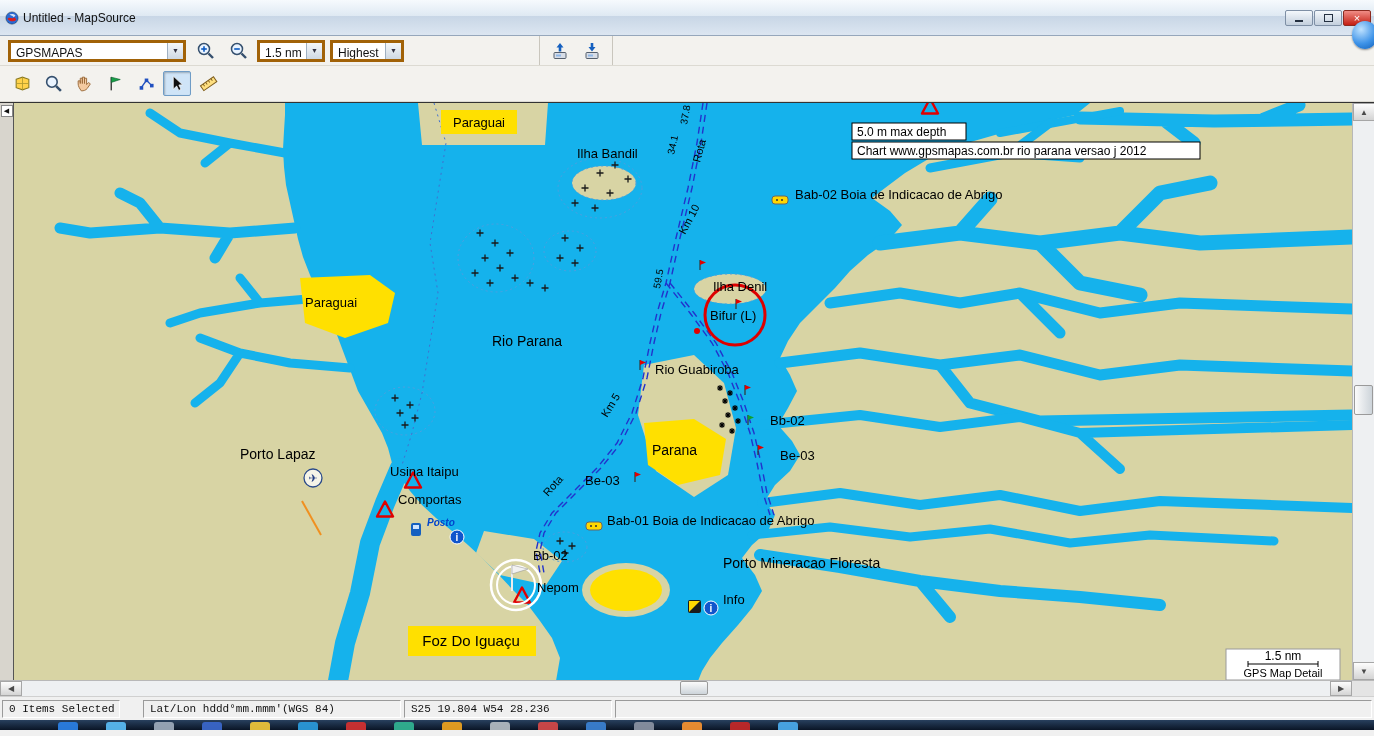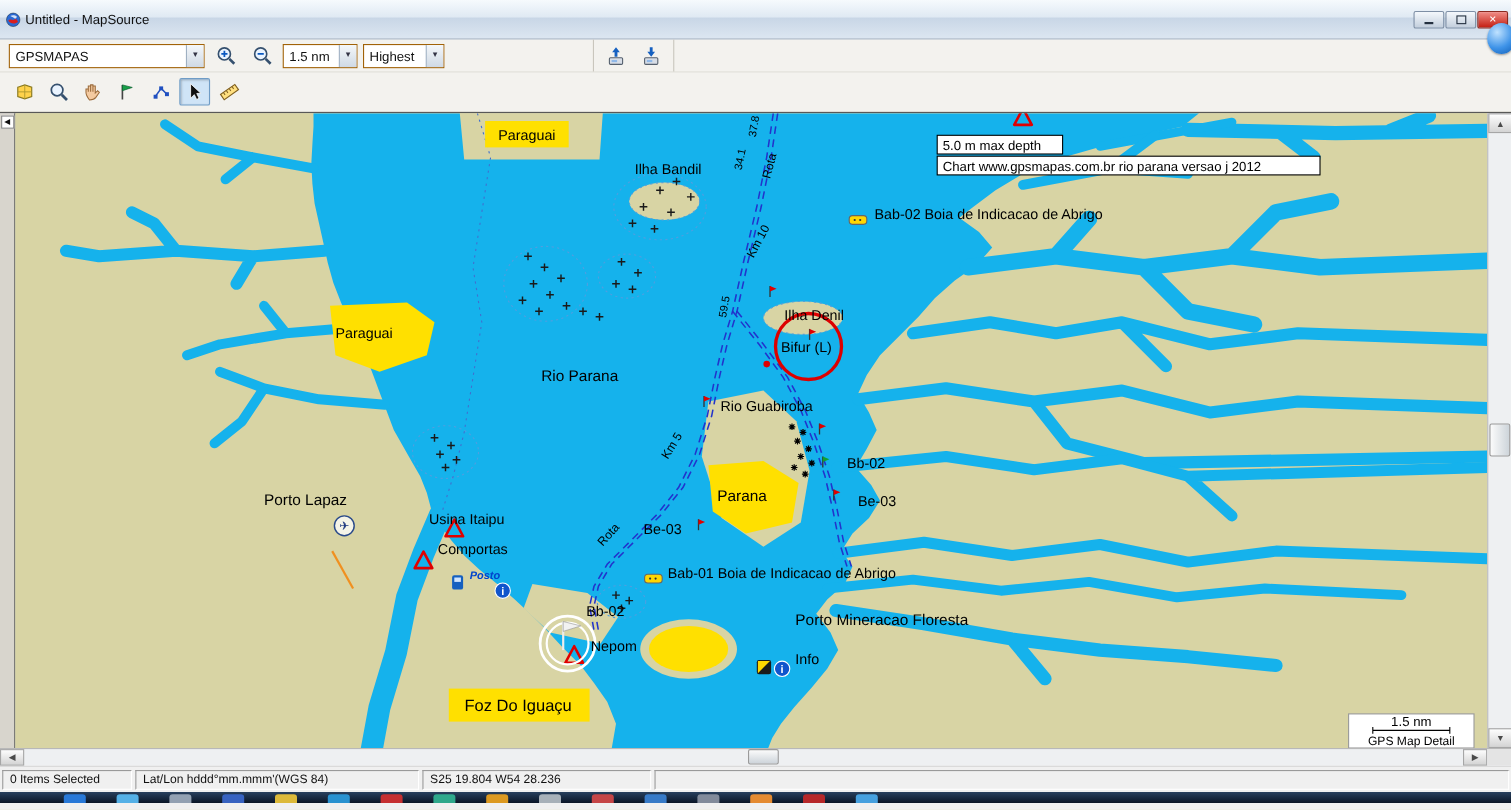--- a/index.html
+++ b/index.html
@@ -23,21 +23,21 @@
 
   
   .menubar { height:22px; display:flex; align-items:center; background:#f3f2ee; border-bottom:1px solid #e0ded7; padding-left:4px; }
   .menu-item { display:inline-block; font-size:12px; color:#111; padding:3px 8px; cursor:default; }
   .menu-item::first-letter { text-decoration:underline; }
 
   
   .toolbar { display:flex; align-items:center; background:#f3f2ee; border-bottom:1px solid #dcdad2; }
   .tb1 { height:30px; padding-left:8px; gap:5px; }
   .tb2 { height:36px; padding-left:8px; gap:3px; }
-  .combo { display:inline-flex; align-items:stretch; height:22px; border:1px solid #a16207; background:#fff; }
+  .combo { display:inline-flex; align-items:stretch; height:22px; border:3px solid #a16207; background:#fff; }
   .combo-text { font-size:12px; padding:3px 5px 0 5px; color:#111; white-space:nowrap; overflow:hidden; flex:1; }
   .combo-arrow { width:16px; display:flex; align-items:center; justify-content:center; font-size:7px; color:#334;
     background:linear-gradient(#f4f7fa,#cfd9e4); border-left:1px solid #9fb0c2; }
   .c-product { width:178px; }
   .c-scale { width:68px; }
   .c-detail { width:74px; }
   .tbtn { width:28px; height:25px; display:flex; align-items:center; justify-content:center;
     border:1px solid transparent; border-radius:2px; background:transparent; }
   .tbtn.selected { border:1px solid #6f9cc6; background:#cfe4f7; box-shadow:inset 1px 1px 2px rgba(0,0,0,.25); }
   .xfer-group { margin-left:130px; display:flex; gap:4px; padding:2px 6px; border-left:1px solid #c9c6bd; border-right:1px solid #c9c6bd; }
@@ -58,24 +58,24 @@
     background:linear-gradient(90deg,#fbfbfb,#cdd4da); }
   .hscroll { height:16px; display:flex; position:relative; background:#eef0f2; border-top:1px solid #b8b8b8; }
   .hbtn { width:22px; height:15px; display:flex; align-items:center; justify-content:center; font-size:8px; color:#4a4a4a;
     background:linear-gradient(#fdfdfd,#d4d4d4); border:1px solid #a6a6a6; }
   .htrack { flex:1; position:relative; }
   .hthumb { position:absolute; left:658px; top:0; width:28px; height:14px; border:1px solid #9a9a9a; border-radius:2px;
     background:linear-gradient(#fbfbfb,#cdd4da); }
   .scorner { width:22px; background:#e4e4e4; }
 
   
-  .statusbar { height:24px; display:flex; align-items:flex-end; gap:3px; background:#f0f0f0; border-top:1px solid #d0d0d0; padding:2px 2px; }
+  .statusbar { height:24px; display:flex; align-items:flex-end; gap:3px; background:#f0f0f0; border-top:1px solid #d0d0d0; padding:2px 2px;font-family:Liberation Mono, monospace; }
   .scell { height:18px; font-size:11px; color:#111; padding:2px 6px 0 6px; white-space:nowrap;
     border:1px solid; border-color:#9a9a9a #ffffff #ffffff #9a9a9a; background:#f0f0f0; }
-  .scell.c1 { width:118px; } .scell.c2 { width:258px; } .scell.c3 { width:208px; } .scell.fill { flex:1; }
+  .scell.c1 { width:118px; } .scell.c2 { width:258px;margin-left:20px; } .scell.c3 { width:208px; } .scell.fill { flex:1; }
 
   
   .taskbar { height:10px; background:linear-gradient(#28405e,#0a1526); display:flex; align-items:flex-end; gap:28px; padding:0 0 0 58px; overflow:hidden; }
   .tkicon { width:20px; height:8px; border-radius:3px 3px 0 0; flex:none; opacity:.95; }
 
   
   .gadget { position:absolute; right:-4px; top:21px; width:26px; height:28px; border-radius:50%;
     background:radial-gradient(circle at 35% 30%, #bfe2ff, #3e93e8 55%, #0d5bb4); box-shadow:0 1px 2px rgba(0,0,0,.4); }
 </style>
 </head>

